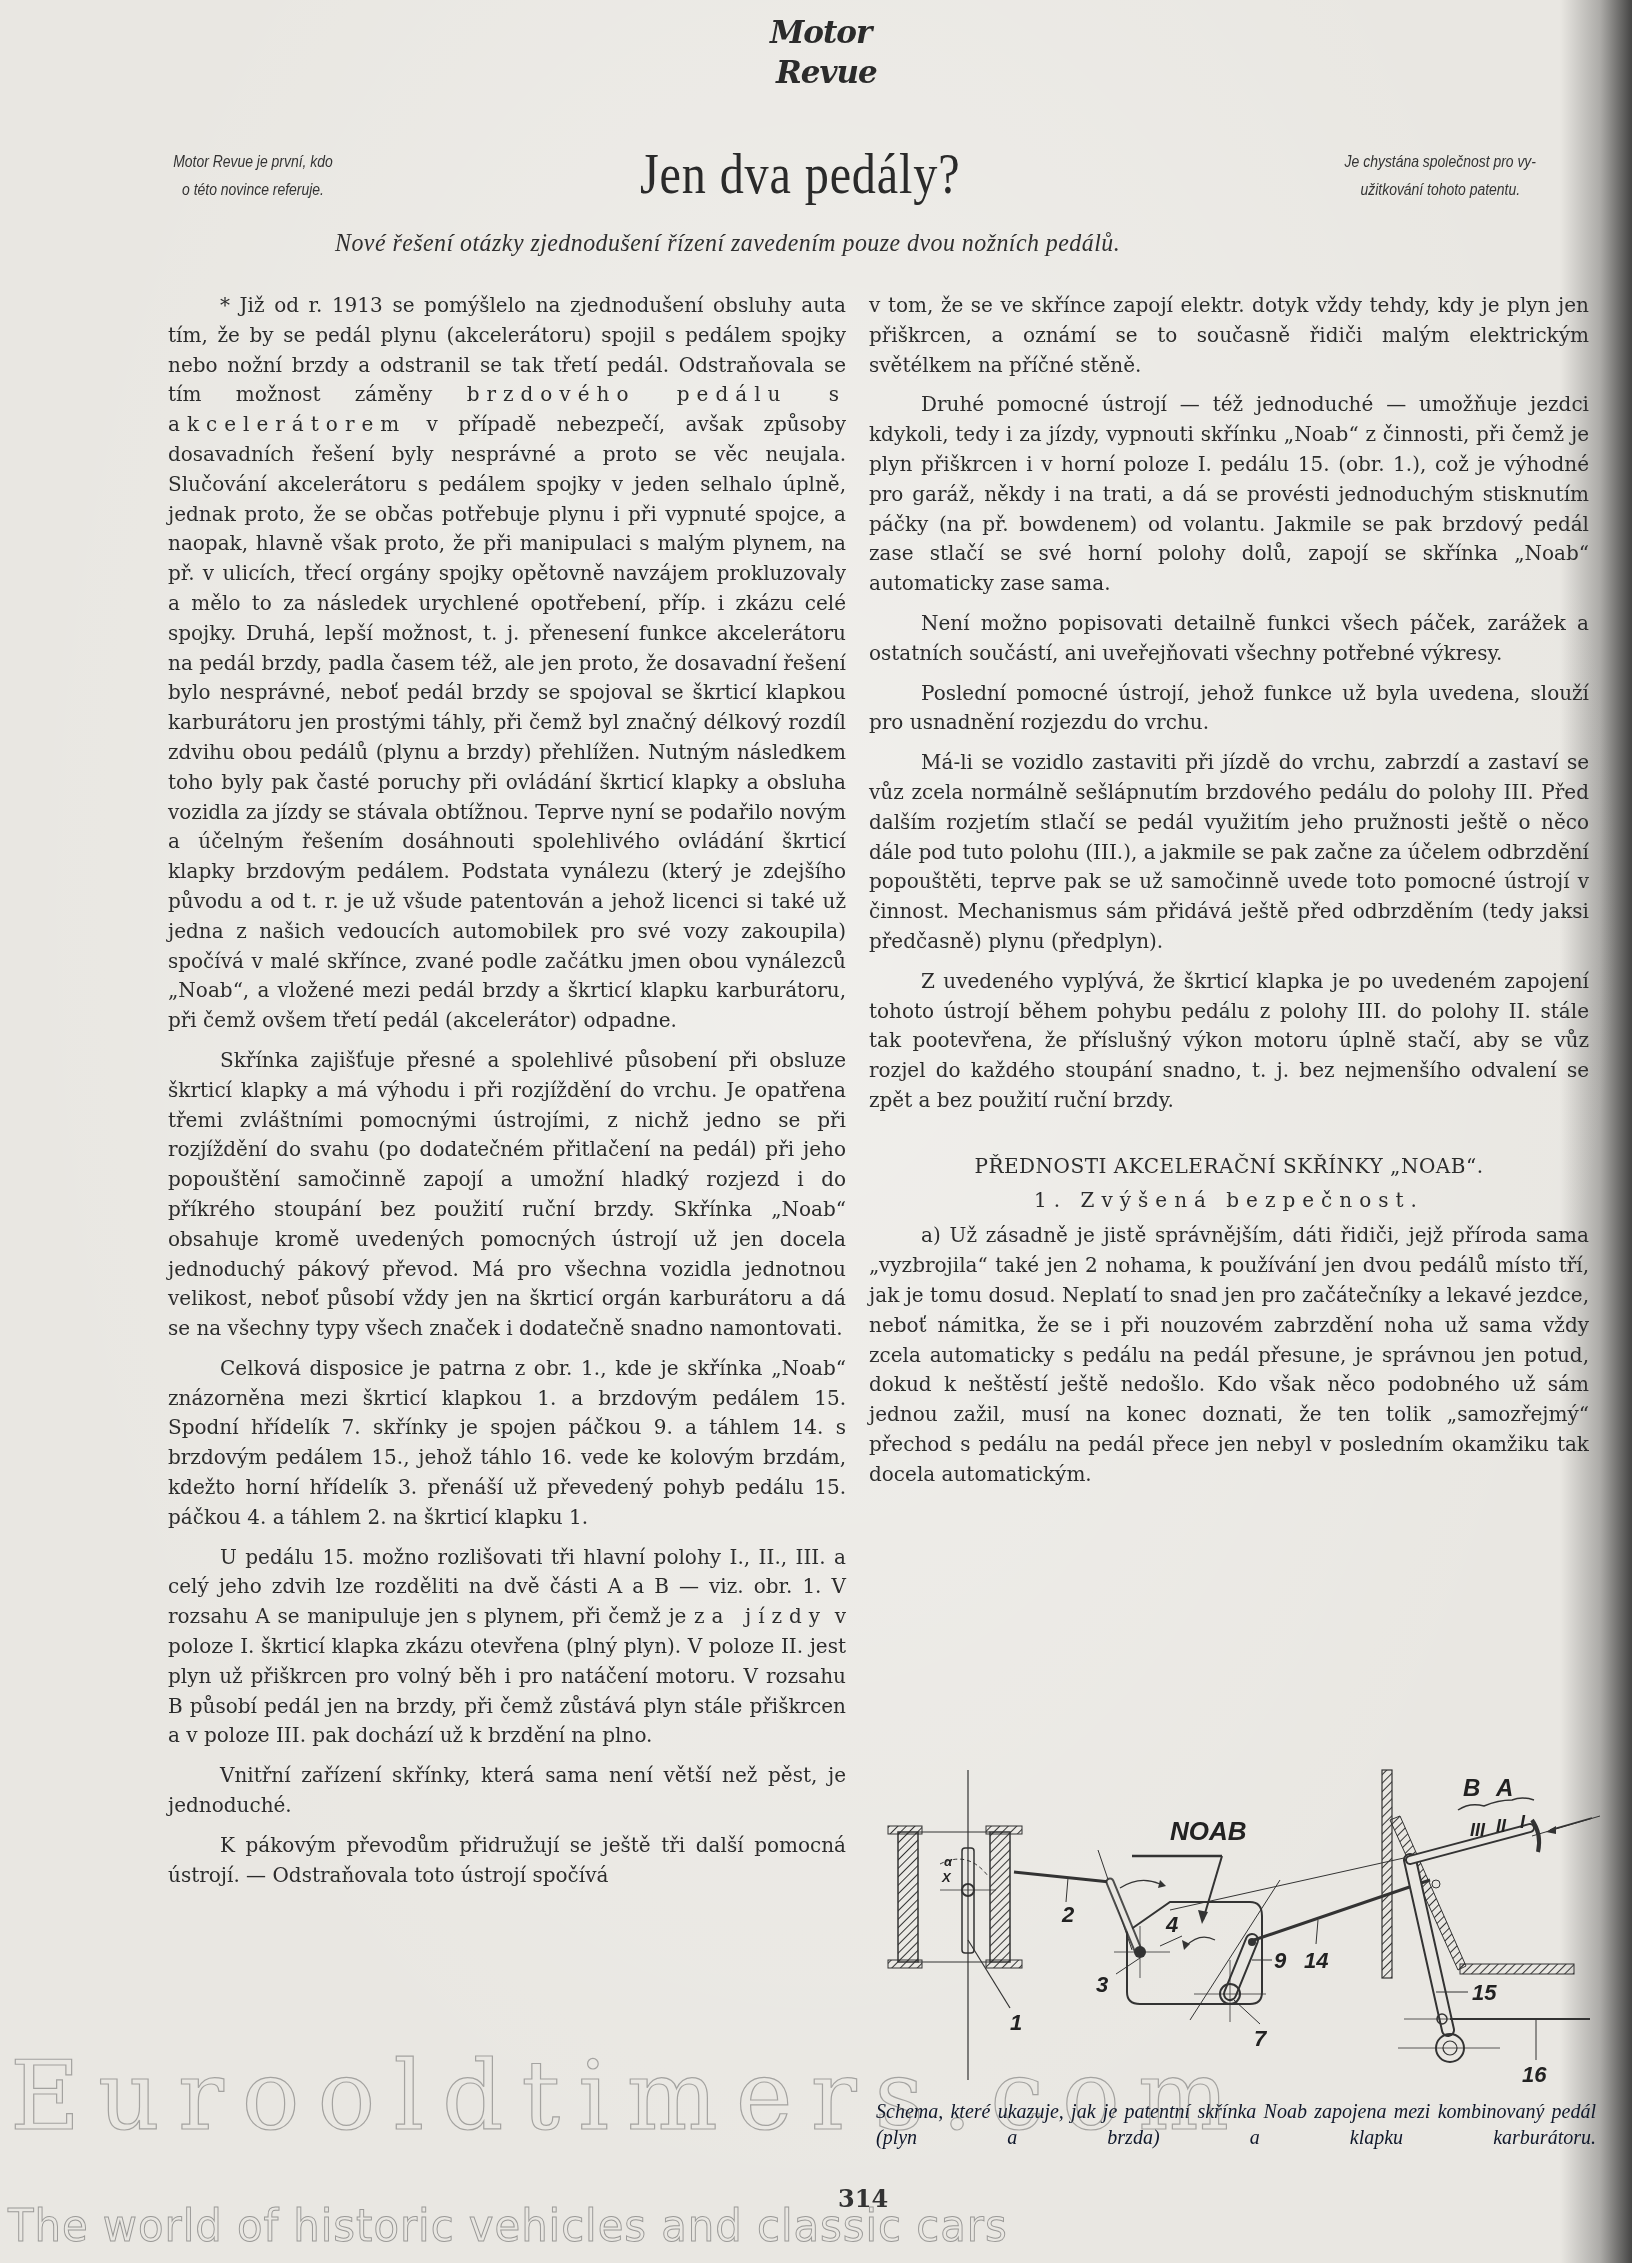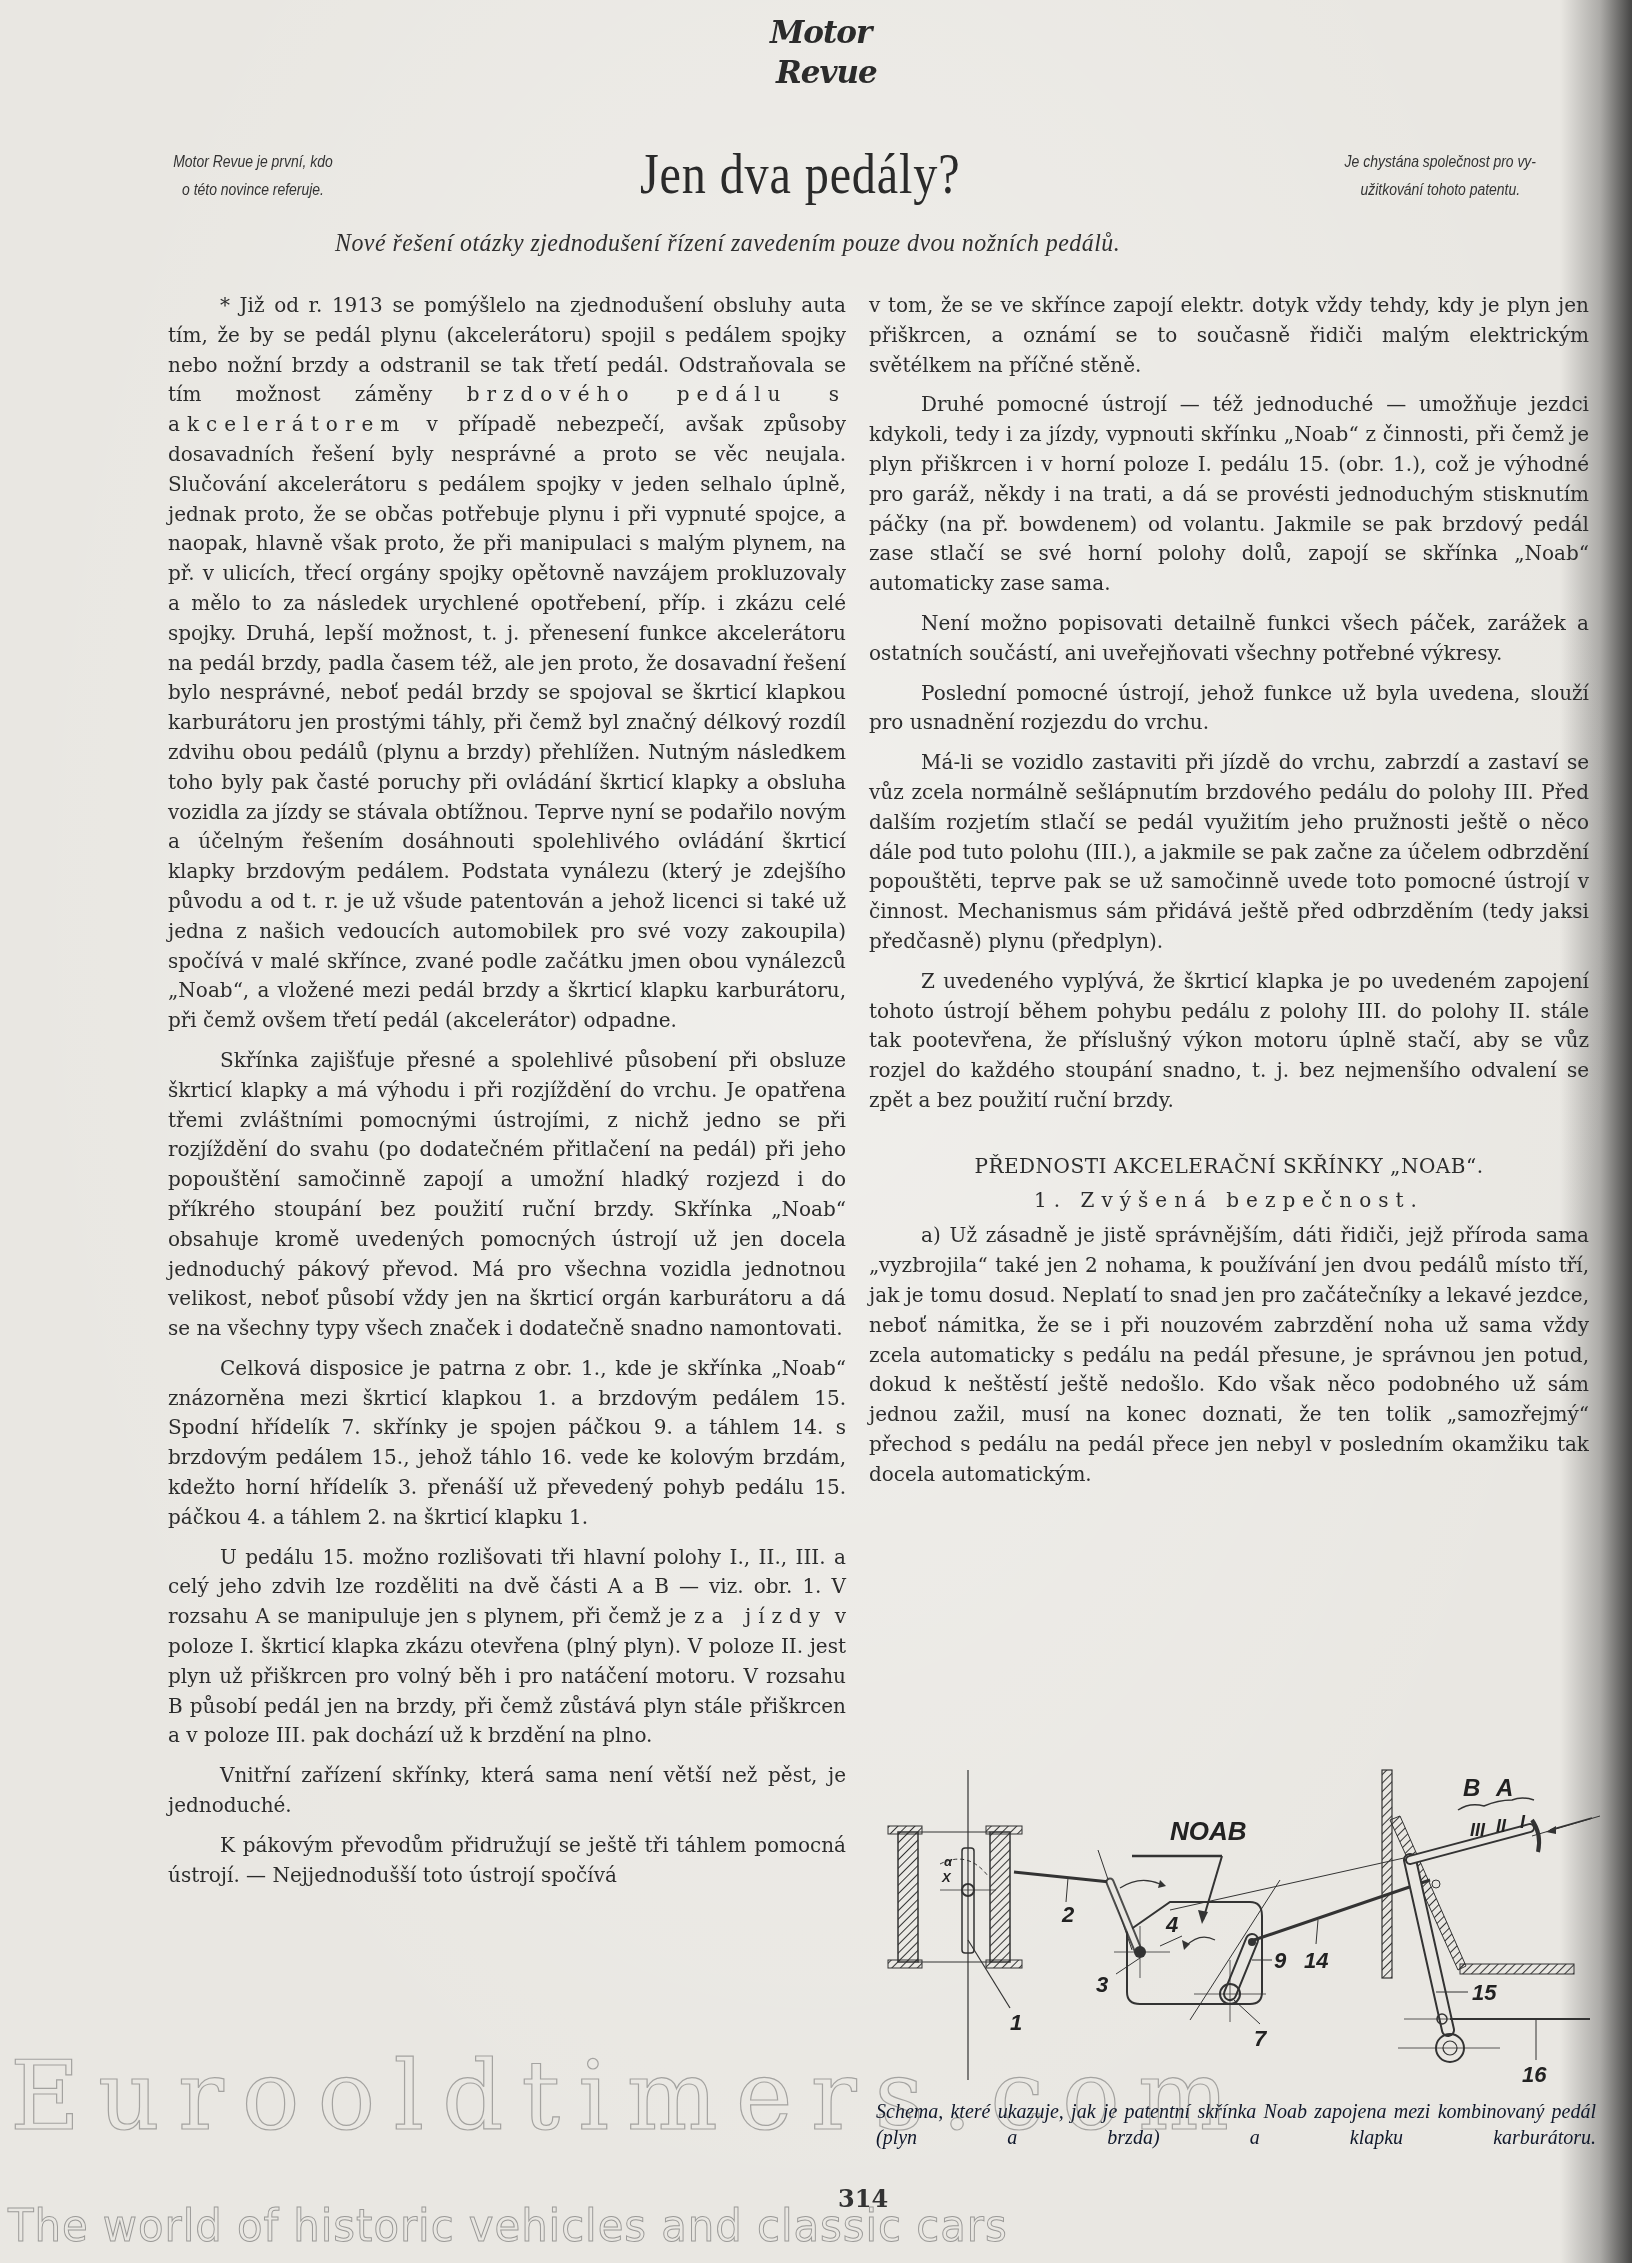--- a/index.html
+++ b/index.html
@@ -100,21 +100,21 @@
     <span>v případě nebezpečí, avšak způsoby dosavadních řešení byly nesprávné a proto se věc neujala. Slučování akcelerátoru s pedálem spojky v jeden selhalo úplně, jednak proto, že se občas potřebuje plynu i při vypnuté spojce, a naopak, hlavně však proto, že při manipulaci s malým plynem, na př. v ulicích, třecí orgány spojky opětovně navzájem prokluzovaly a mělo to za následek urychlené opotřebení, příp. i zkázu celé spojky. Druhá, lepší možnost, t. j. přenesení funkce akcelerátoru na pedál brzdy, padla časem též, ale jen proto, že dosavadní řešení bylo nesprávné, neboť pedál brzdy se spojoval se škrticí klapkou karburátoru jen prostými táhly, při čemž byl značný délkový rozdíl zdvihu obou pedálů (plynu a brzdy) přehlížen. Nutným následkem toho byly pak časté poruchy při ovládání škrticí klapky a obsluha vozidla za jízdy se stávala obtížnou. Teprve nyní se podařilo novým a účelným řešením dosáhnouti spolehlivého ovládání škrticí klapky brzdovým pedálem. Podstata vynálezu (který je zdejšího původu a od t. r. je už všude patentován a jehož licenci si také už jedna z našich vedoucích automobilek pro své vozy zakoupila) spočívá v malé skřínce, zvané podle začátku jmen obou vynálezců „Noab“, a vložené mezi pedál brzdy a škrticí klapku karburátoru, při čemž ovšem třetí pedál (akcelerátor) odpadne.</span>
   </p>
   <p>Skřínka zajišťuje přesné a spolehlivé působení při obsluze škrticí klapky a má výhodu i při rozjíždění do vrchu. Je opatřena třemi zvláštními pomocnými ústrojími, z nichž jedno se při rozjíždění do svahu (po dodatečném přitlačení na pedál) při jeho popouštění samočinně zapojí a umožní hladký rozjezd i do příkrého stoupání bez použití ruční brzdy. Skřínka „Noab“ obsahuje kromě uvedených pomocných ústrojí už jen docela jednoduchý pákový převod. Má pro všechna vozidla jednotnou velikost, neboť působí vždy jen na škrticí orgán karburátoru a dá se na všechny typy všech značek i dodatečně snadno namontovati.</p>
   <p>Celková disposice je patrna z obr. 1., kde je skřínka „Noab“ znázorněna mezi škrticí klapkou 1. a brzdovým pedálem 15. Spodní hřídelík 7. skřínky je spojen páčkou 9. a táhlem 14. s brzdovým pedálem 15., jehož táhlo 16. vede ke kolovým brzdám, kdežto horní hřídelík 3. přenáší už převedený pohyb pedálu 15. páčkou 4. a táhlem 2. na škrticí klapku 1.</p>
   <p>
     <span>U pedálu 15. možno rozlišovati tři hlavní polohy I., II., III. a celý jeho zdvih lze rozděliti na dvě části A a B — viz. obr. 1. V rozsahu A se manipuluje jen s plynem, při čemž je</span>
     <span class="spaced">za jízdy</span>
     <span>v poloze I. škrticí klapka zkázu otevřena (plný plyn). V poloze II. jest plyn už přiškrcen pro volný běh i pro natáčení motoru. V rozsahu B působí pedál jen na brzdy, při čemž zůstává plyn stále přiškrcen a v poloze III. pak dochází už k brzdění na plno.</span>
   </p>
   <p>Vnitřní zařízení skřínky, která sama není větší než pěst, je jednoduché.</p>
-  <p>K pákovým převodům přidružují se ještě tři táhlem pomocná ústrojí. — Nejjednodušší toto ústrojí spočívá</p>
+  <p>K pákovým převodům přidružují se ještě tři další pomocná ústrojí. — Odstraňovala toto ústrojí spočívá</p>
 </div>
 
 <div class="col col-right">
   <p class="cont">v tom, že se ve skřínce zapojí elektr. dotyk vždy tehdy, kdy je plyn jen přiškrcen, a oznámí se to současně řidiči malým elektrickým světélkem na příčné stěně.</p>
   <p>Druhé pomocné ústrojí — též jednoduché — umožňuje jezdci kdykoli, tedy i za jízdy, vypnouti skřínku „Noab“ z činnosti, při čemž je plyn přiškrcen i v horní poloze I. pedálu 15. (obr. 1.), což je výhodné pro garáž, někdy i na trati, a dá se provésti jednoduchým stisknutím páčky (na př. bowdenem) od volantu. Jakmile se pak brzdový pedál zase stlačí se své horní polohy dolů, zapojí se skřínka „Noab“ automaticky zase sama.</p>
   <p>Není možno popisovati detailně funkci všech páček, zarážek a ostatních součástí, ani uveřejňovati všechny potřebné výkresy.</p>
   <p>Poslední pomocné ústrojí, jehož funkce už byla uvedena, slouží pro usnadnění rozjezdu do vrchu.</p>
   <p>Má-li se vozidlo zastaviti při jízdě do vrchu, zabrzdí a zastaví se vůz zcela normálně sešlápnutím brzdového pedálu do polohy III. Před dalším rozjetím stlačí se pedál využitím jeho pružnosti ještě o něco dále pod tuto polohu (III.), a jakmile se pak začne za účelem odbrzdění popouštěti, teprve pak se už samočinně uvede toto pomocné ústrojí v činnost. Mechanismus sám přidává ještě před odbrzděním (tedy jaksi předčasně) plynu (předplyn).</p>
   <p>Z uvedeného vyplývá, že škrticí klapka je po uvedeném zapojení tohoto ústrojí během pohybu pedálu z polohy III. do polohy II. stále tak pootevřena, že příslušný výkon motoru úplně stačí, aby se vůz rozjel do každého stoupání snadno, t. j. bez nejmenšího odvalení se zpět a bez použití ruční brzdy.</p>
   <div class="section-title">PŘEDNOSTI AKCELERAČNÍ SKŘÍNKY „NOAB“.</div>

